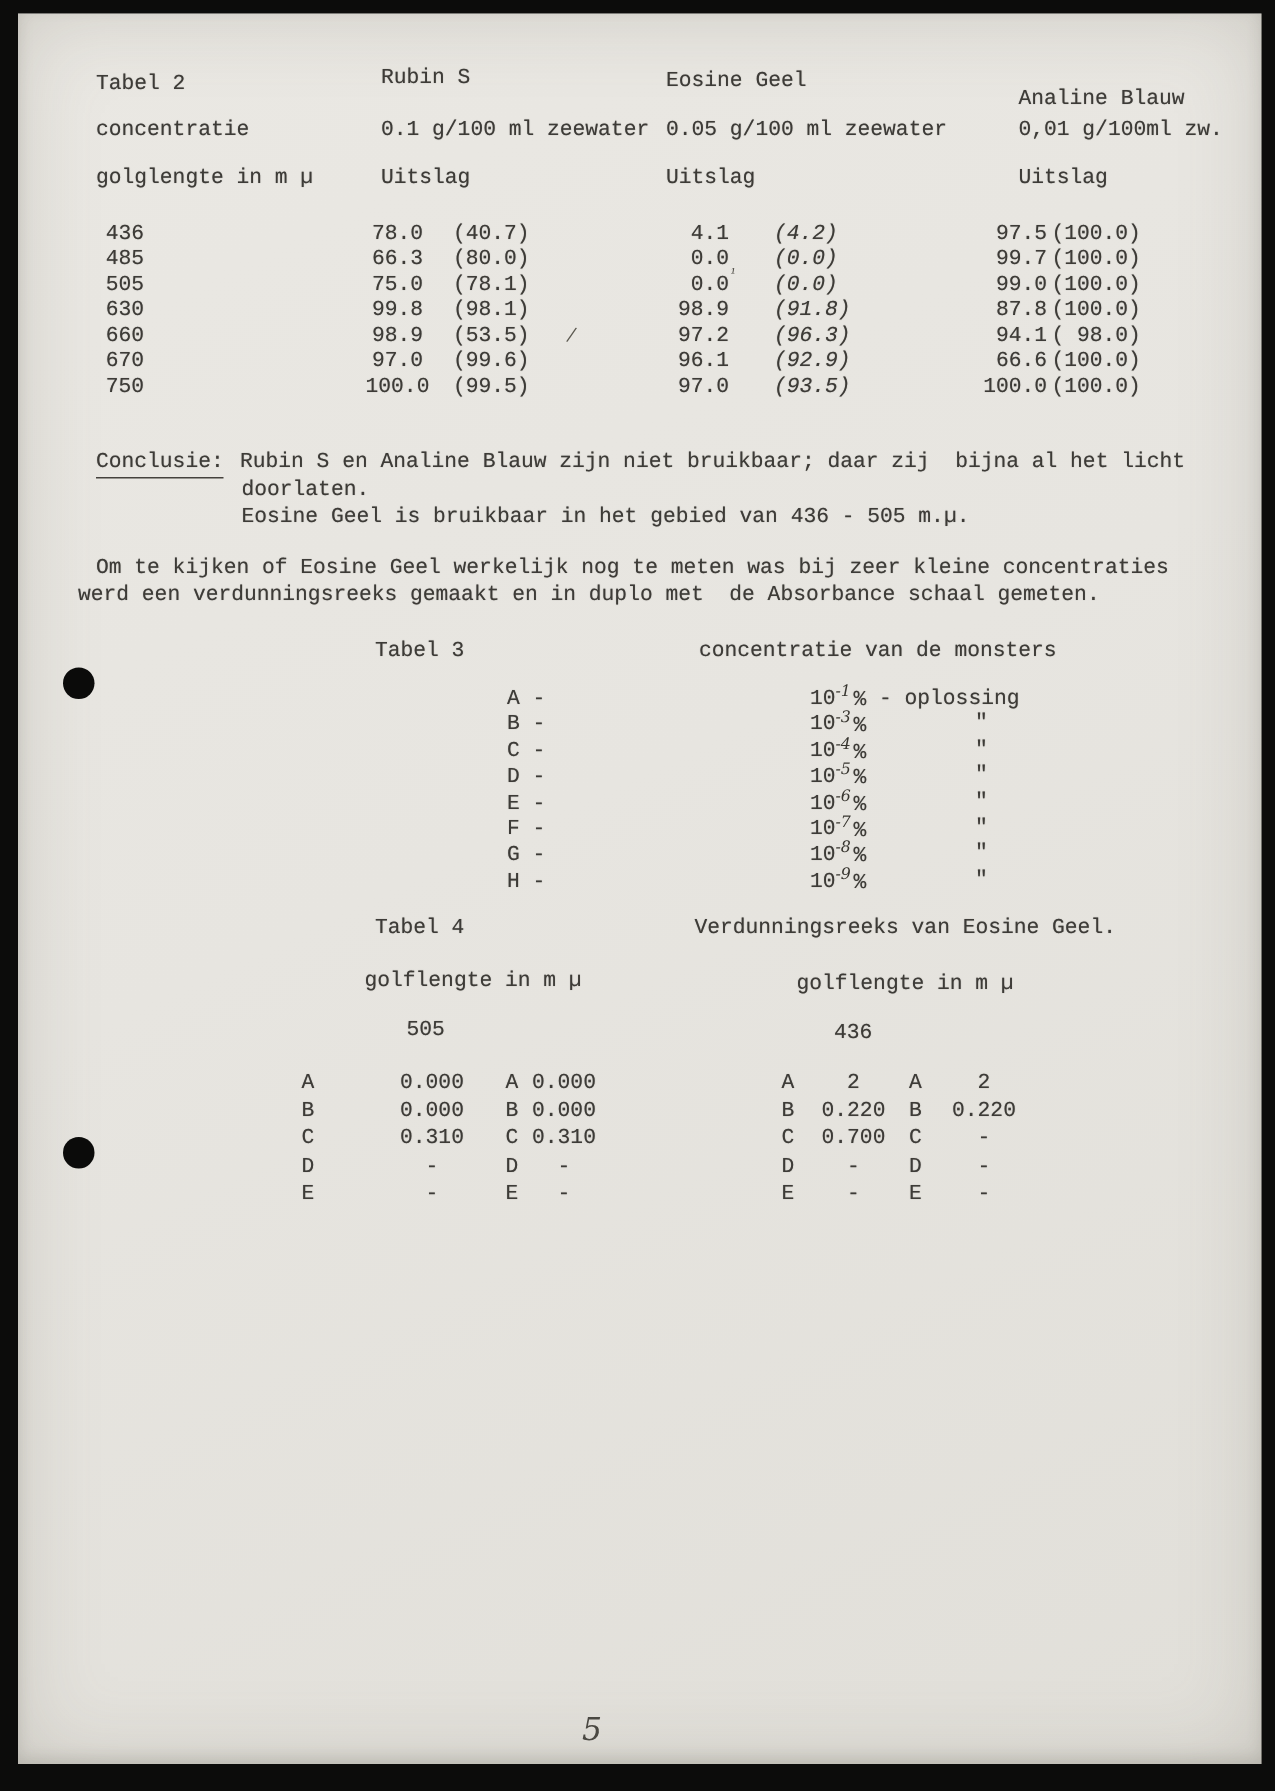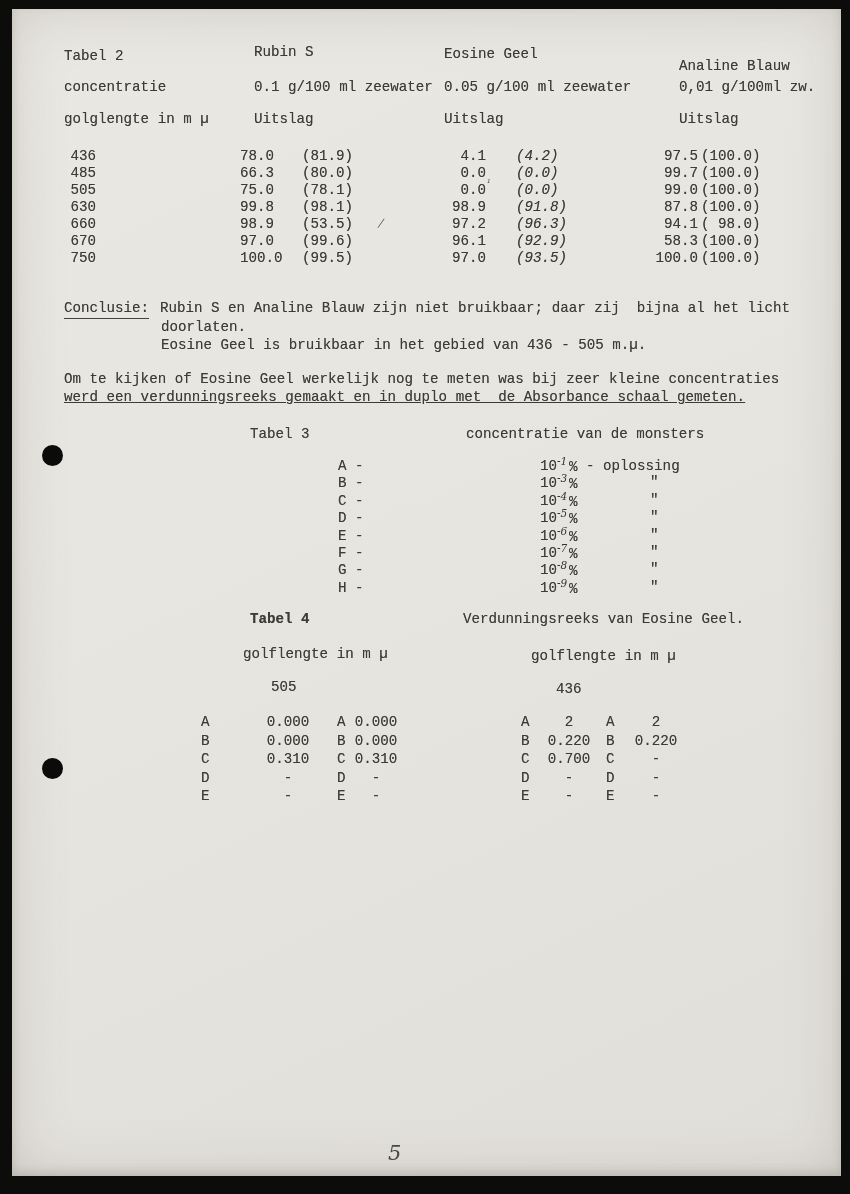--- a/index.html
+++ b/index.html
@@ -27,21 +27,21 @@
     white-space:pre;
     text-shadow:0 0 0.6px rgba(61,59,55,0.55);
   }
   .center { text-align:center; }
   .u { border-bottom:1.2px solid #45423d; padding-bottom:1px; }
   .hand { font-family:"DejaVu Serif",serif; font-style:italic; text-shadow:none; }
   .trow,.t3row,.t4row { position:absolute; left:0; width:850px; height:17px; }
 
   
   .wl { left:60px;  width:36px; text-align:right; top:0; }
-  .rv { left:240px; width:50px; text-align:left; top:0; }
+  .rv { left:240px; width:50px; text-align:center; top:0; }
   .rp { left:302px; top:0; }
   .ev { left:434px; width:52px; text-align:right; top:0; }
   .ep { left:516px; top:0;font-style:italic; }
   .av { left:646px; width:52px; text-align:right; top:0; }
   .ap { left:701px; top:0; }
 
   
   .l3 { left:338px; top:0; }
   .b3 { left:540px; top:0;text-align:right; }
   .x3 { left:557px; top:-5px; font-size:10.5px; color:#37352f; }
@@ -85,21 +85,21 @@
 <span class="t" style="left:679px; top:79px;">0,01 g/100ml zw.</span>
 
 <span class="t" style="left:64px; top:111px;">golglengte in m µ</span>
 <span class="t" style="left:254px; top:111px;">Uitslag</span>
 <span class="t" style="left:444px; top:111px;">Uitslag</span>
 <span class="t" style="left:679px; top:111px;">Uitslag</span>
 
 <div class="trow" style="top:148px;">
   <span class="t wl">436</span>
   <span class="t rv">78.0</span>
-  <span class="t rp">(81.9)</span>
+  <span class="t rp">(40.7)</span>
   <span class="t ev">4.1</span>
   <span class="t ep">(4.2)</span>
   <span class="t av">97.5</span>
   <span class="t ap">(100.0)</span>
 </div>
 <div class="trow" style="top:165px;">
   <span class="t wl">485</span>
   <span class="t rv">66.3</span>
   <span class="t rp">(80.0)</span>
   <span class="t ev">0.0</span>
@@ -133,21 +133,21 @@
   <span class="t ep">(96.3)</span>
   <span class="t av">94.1</span>
   <span class="t ap">( 98.0)</span>
 </div>
 <div class="trow" style="top:233px;">
   <span class="t wl">670</span>
   <span class="t rv">97.0</span>
   <span class="t rp">(99.6)</span>
   <span class="t ev">96.1</span>
   <span class="t ep">(92.9)</span>
-  <span class="t av">58.3</span>
+  <span class="t av">66.6</span>
   <span class="t ap">(100.0)</span>
 </div>
 <div class="trow" style="top:250px;">
   <span class="t wl">750</span>
   <span class="t rv">100.0</span>
   <span class="t rp">(99.5)</span>
   <span class="t ev">97.0</span>
   <span class="t ep">(93.5)</span>
   <span class="t av">100.0</span>
   <span class="t ap">(100.0)</span>
@@ -155,21 +155,21 @@
 
 <span class="fnmark hand">¹</span>
 <span class="slashmark hand">/</span>
 
 <span class="t u" style="left:64px; top:300px;">Conclusie:</span>
 <span class="t" style="left:160px; top:300px;">Rubin S en Analine Blauw zijn niet bruikbaar; daar zij  bijna al het licht</span>
 <span class="t" style="left:161px; top:319px;">doorlaten.</span>
 <span class="t" style="left:161px; top:337px;">Eosine Geel is bruikbaar in het gebied van 436 - 505 m.µ.</span>
 
 <span class="t" style="left:64px; top:371px;">Om te kijken of Eosine Geel werkelijk nog te meten was bij zeer kleine concentraties</span>
-<span class="t" style="left:64px; top:389px;text-decoration:underline;">werd een verdunningsreeks gemaakt en in duplo met  de Absorbance schaal gemeten.</span>
+<span class="t" style="left:52px; top:389px;">werd een verdunningsreeks gemaakt en in duplo met  de Absorbance schaal gemeten.</span>
 
 <span class="t" style="left:250px; top:426px;">Tabel 3</span>
 <span class="t" style="left:466px; top:426px;">concentratie van de monsters</span>
 
 <div class="t3row" style="top:458px;">
   <span class="t l3">A -</span>
   <span class="t b3">10</span>
   <span class="t x3 hand">-1</span>
   <span class="t p3">%</span>
   <span class="t s3">- oplossing</span>
@@ -217,21 +217,21 @@
   <span class="t d3">"</span>
 </div>
 <div class="t3row" style="top:580px;">
   <span class="t l3">H -</span>
   <span class="t b3">10</span>
   <span class="t x3 hand">-9</span>
   <span class="t p3">%</span>
   <span class="t d3">"</span>
 </div>
 
-<span class="t" style="left:250px; top:611px;font-weight:bold;">Tabel 4</span>
+<span class="t" style="left:250px; top:611px;">Tabel 4</span>
 <span class="t" style="left:463px; top:611px;">Verdunningsreeks van Eosine Geel.</span>
 
 <span class="t" style="left:243px; top:646px;">golflengte in m µ</span>
 <span class="t" style="left:531px; top:648px;">golflengte in m µ</span>
 <span class="t" style="left:271px; top:679px;">505</span>
 <span class="t" style="left:556px; top:681px;">436</span>
 
 <div class="t4row" style="top:714px;">
   <span class="t q1">A</span>
   <span class="t q2 center">0.000</span>

